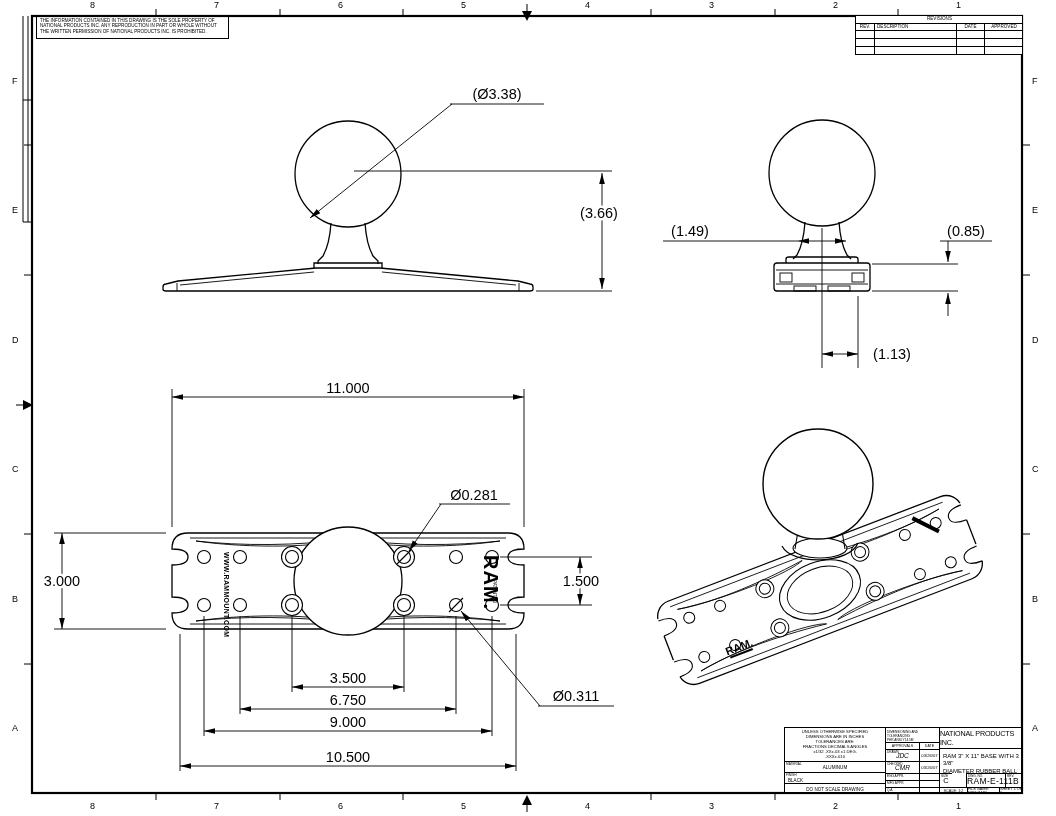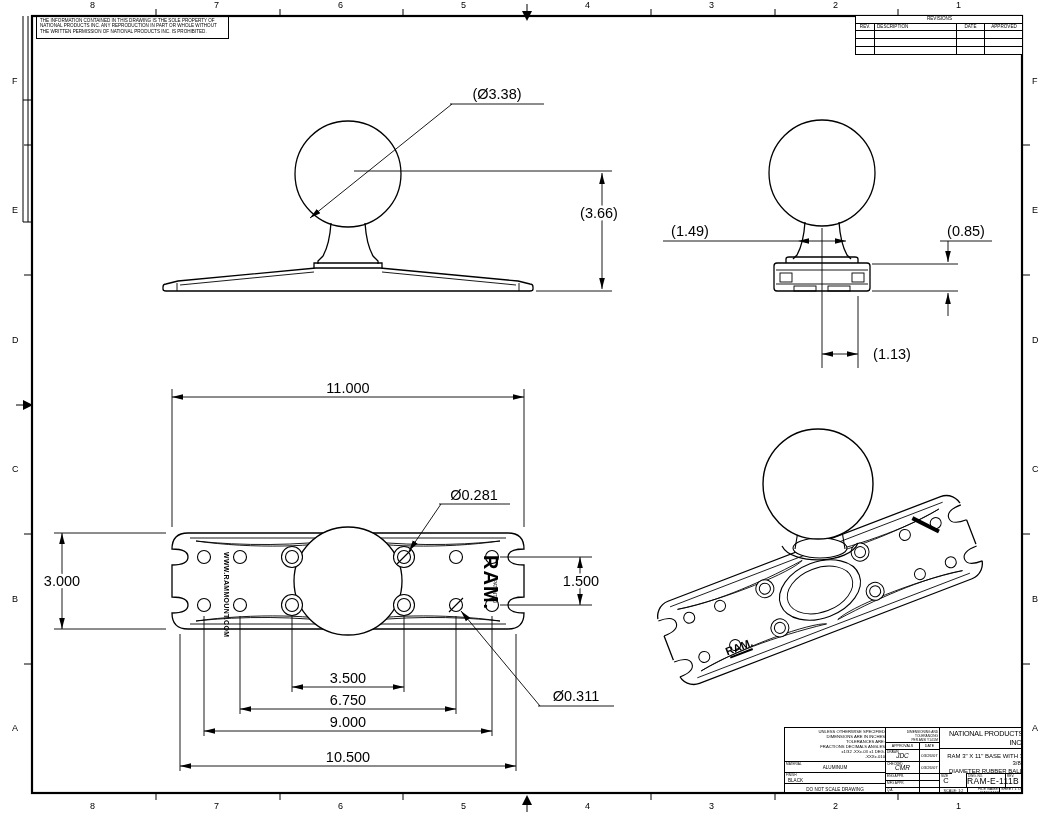--- a/index.html
+++ b/index.html
@@ -15,21 +15,21 @@
   .notice{left:36px;top:16px;width:193px;height:23px;border:1px solid #000;
           font-size:4.6px;line-height:5.4px;padding:1px 3px;text-align:left;}
   
   .rev{left:855px;top:16px;width:167px;height:39px;border-left:1px solid #000;border-bottom:1px solid #000;background:#fff;}
   .rev .cell{position:absolute;box-sizing:border-box;border-left:1px solid #000;border-top:1px solid #000;
              font-size:4.6px;line-height:6px;text-align:center;overflow:hidden;}
   .rev .nl{border-left:none;}
   .rev .nt{border-top:none;}
   
   .tb{left:784px;top:727px;width:238px;height:66px;border:1.4px solid #000;background:#fff;}
-  .tb .cell{position:absolute;box-sizing:border-box;border-left:1px solid #000;border-top:1px solid #000;overflow:hidden;text-align:right;}
+  .tb .cell{position:absolute;box-sizing:border-box;border-left:1px solid #000;border-top:1px solid #000;overflow:hidden;}
   .tb .nl{border-left:none;}
   .tb .nt{border-top:none;}
   .lbl{position:absolute;left:1px;top:0px;font-size:3.2px;line-height:4px;}
   .tol{font-size:4.2px;line-height:5.1px;text-align:center;padding-top:1px;}
   .val-c{display:flex;align-items:center;justify-content:center;height:100%;}
 </style>
 </head>
 <body>
 
 <svg width="1056" height="816" viewBox="0 0 1056 816">

